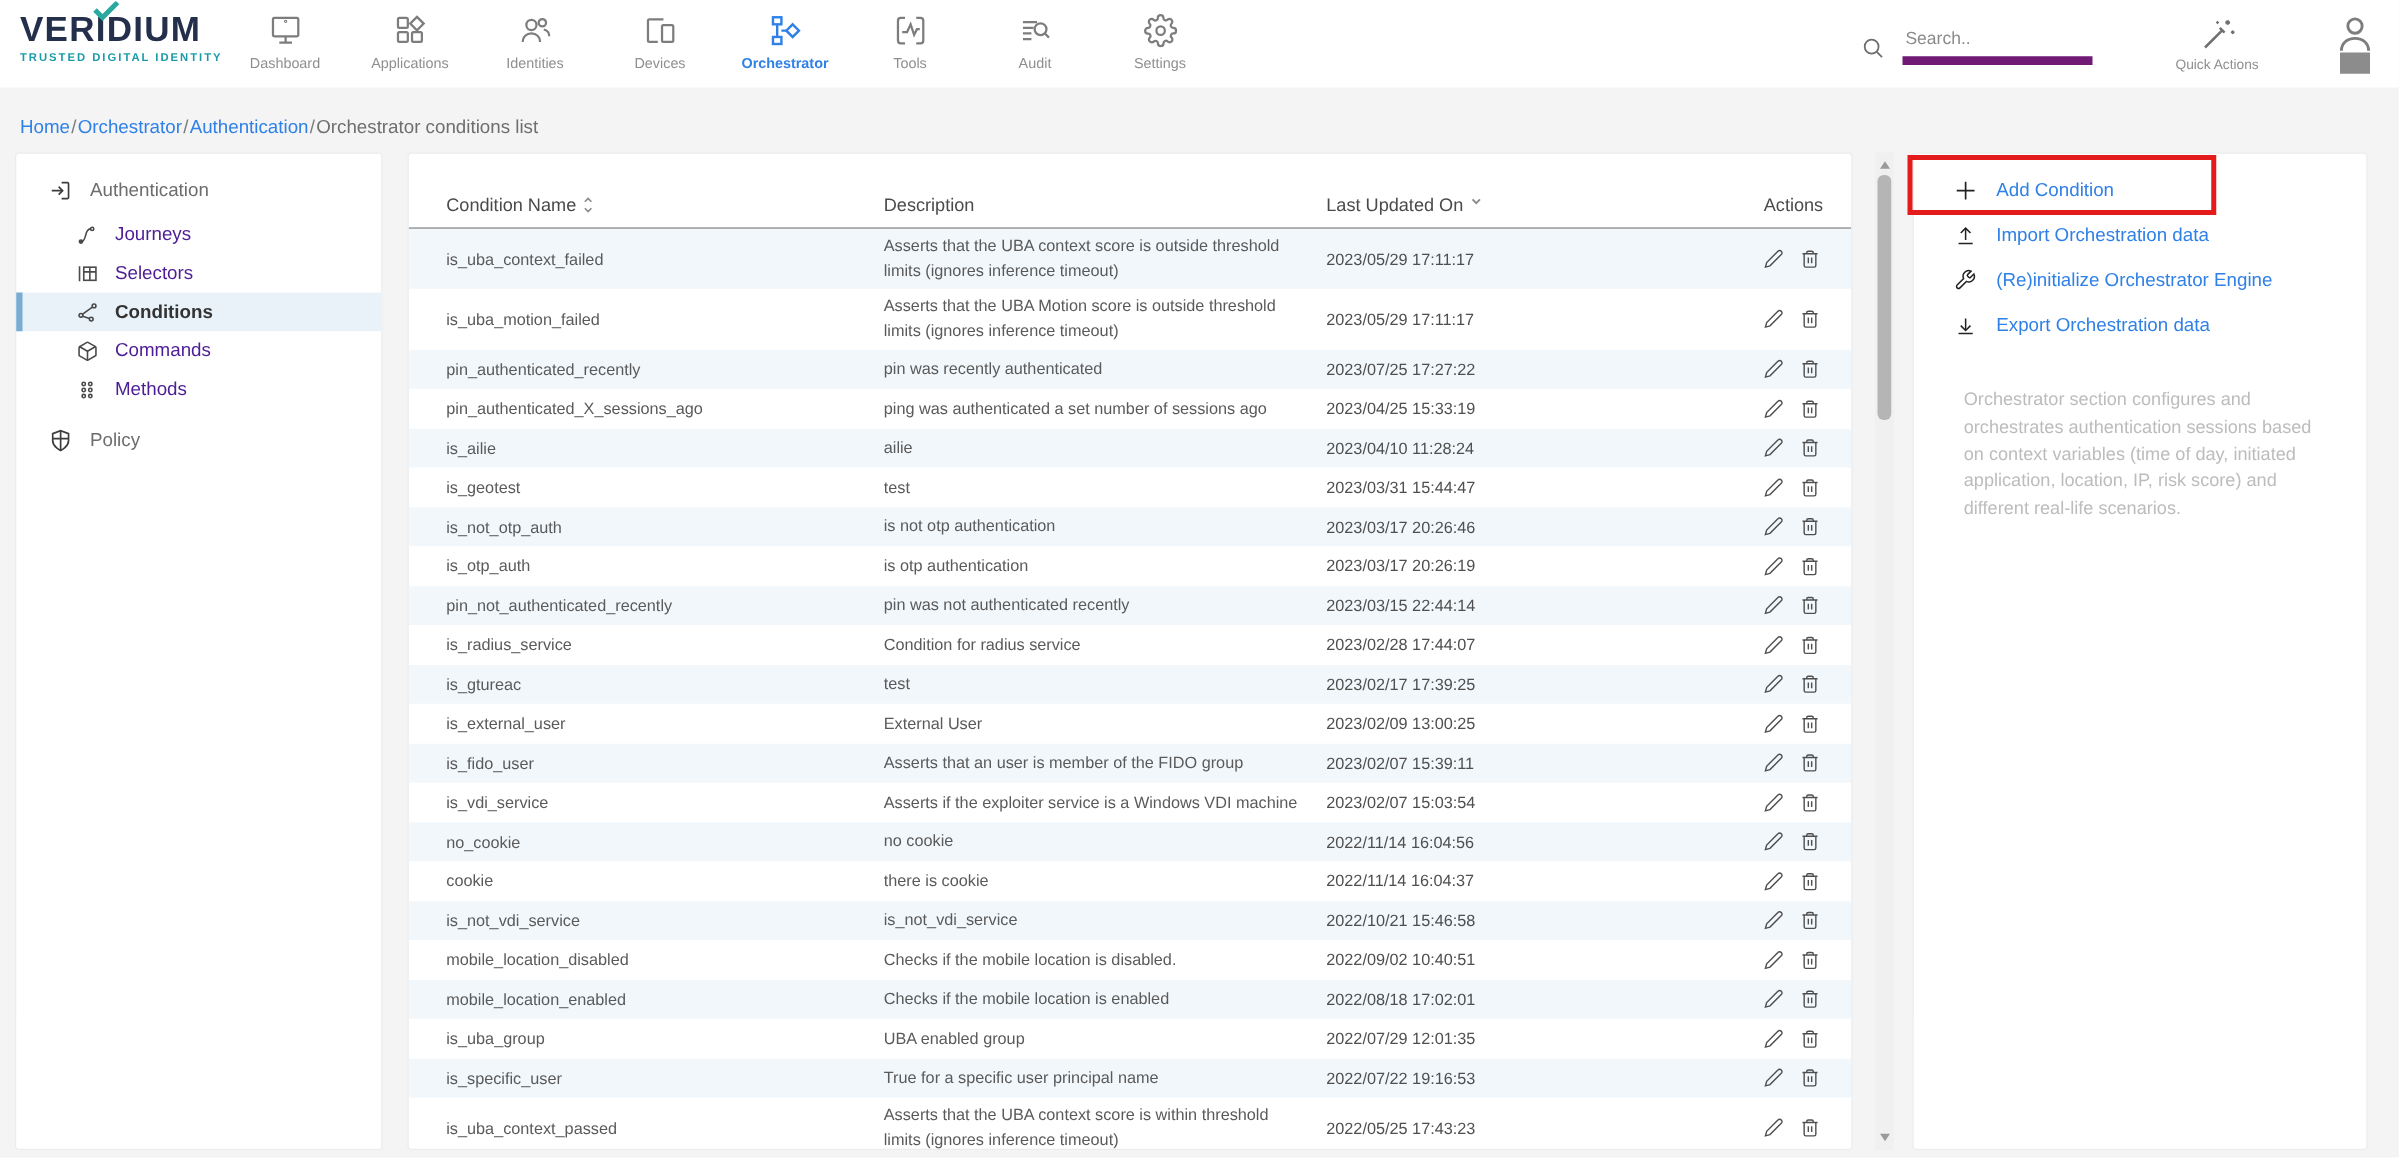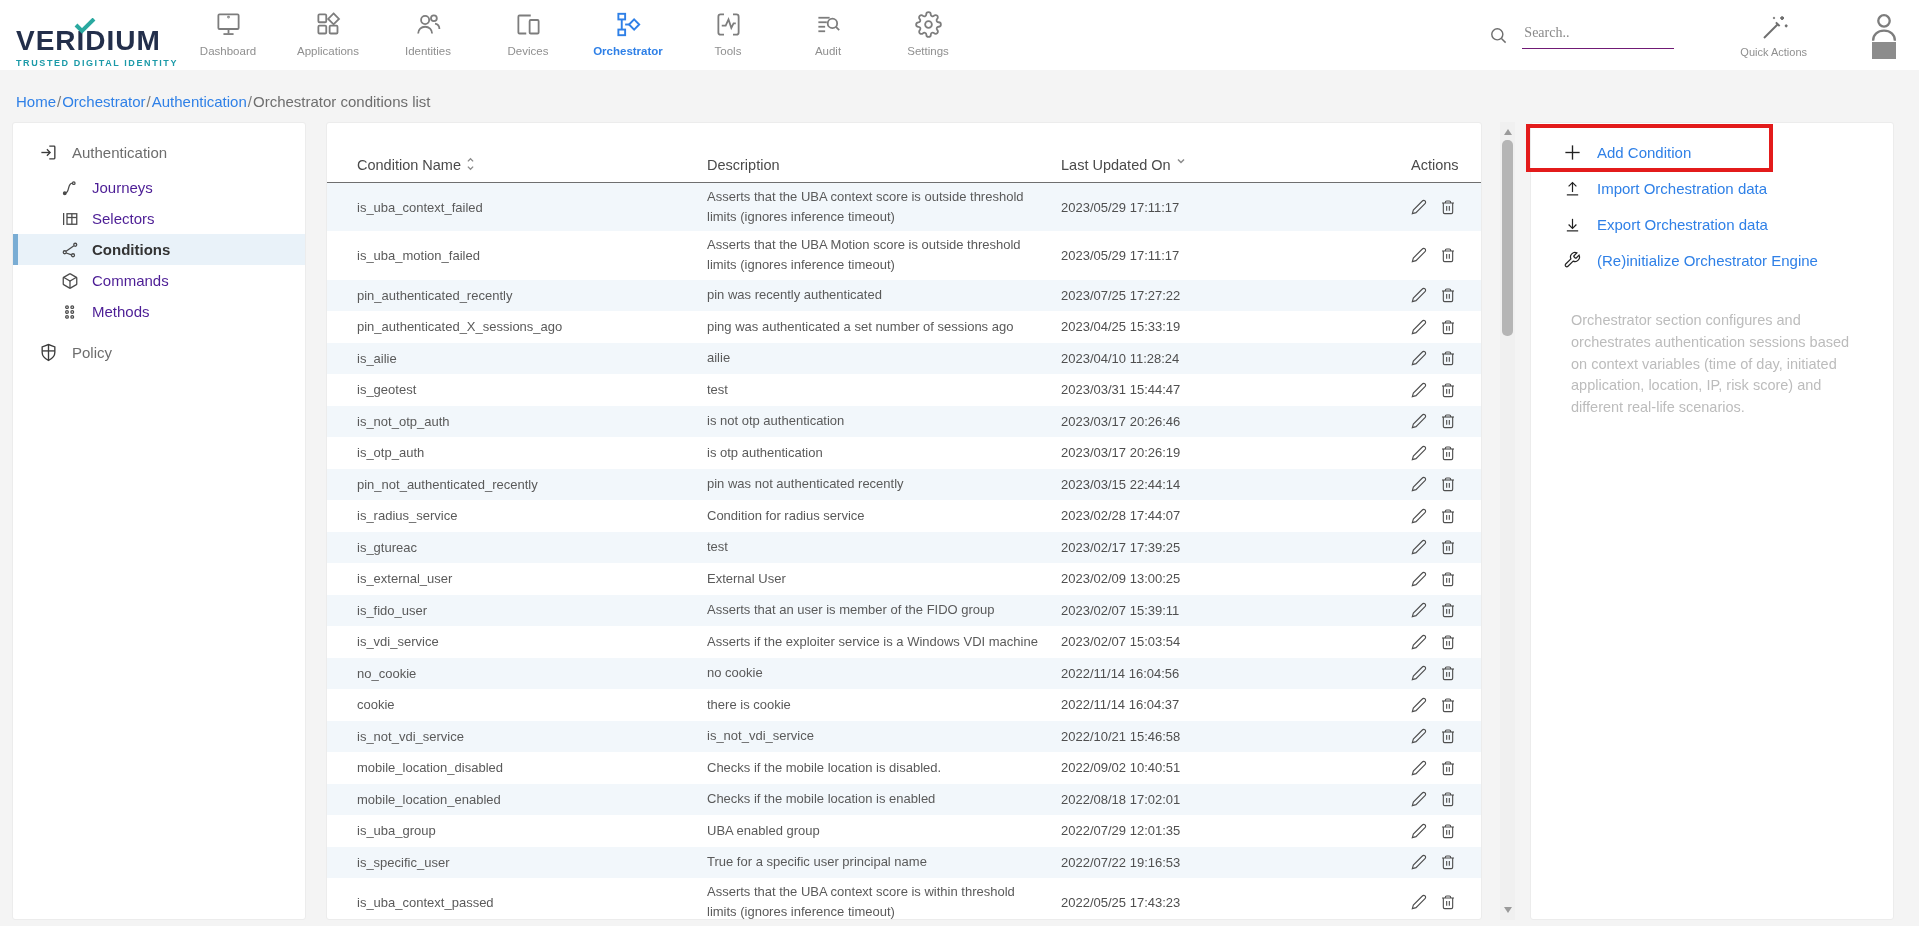--- a/index.html
+++ b/index.html
@@ -5,34 +5,34 @@
   * { margin:0; padding:0; box-sizing:border-box; }
   html,body { width:1919px; height:926px; }
   body {
     font-family:"Liberation Sans","DejaVu Sans",sans-serif;
     background:#f4f4f4; color:#555; overflow:hidden; position:relative;
   }
   svg { display:block; }
 
   
   .topbar { position:absolute; left:0; top:0; width:1919px; height:70px; background:#fff; }
-  .logo { position:absolute; left:16px; top:25px; width:180px; }
+  .logo { position:absolute; left:16px; top:8px; width:180px; }
   .logo-word { font-size:28px; font-weight:bold; color:#232f4b; letter-spacing:1px; position:relative; font-family:"Liberation Sans",sans-serif; }
   .logo-check { position:absolute; left:58px; top:-7px; }
   .logo-tag { font-size:9px; color:#1b9aa8; letter-spacing:1.6px; font-weight:bold; margin-top:1px; }
   .nav { position:absolute; left:178px; top:8px; display:flex; }
   .nav-item { width:100px; display:flex; flex-direction:column; align-items:center; cursor:pointer; }
   .nav-item .nicon { height:32px; display:flex; align-items:center; justify-content:center; color:#7d7d7d; }
   .nav-item .nlabel { margin-top:5px; font-size:11.5px; color:#8f8f8f; }
   .nav-item.active .nicon { color:#2f80e7; }
   .nav-item.active .nlabel { color:#2f80e7; font-weight:bold; }
   .topbar-right { position:absolute; right:18px; top:0; height:70px; display:flex; align-items:center; }
   .search-wrap { display:flex; align-items:flex-end; margin-right:66px; }
   .search-wrap .sicon { color:#6e6e6e; margin-right:14px; margin-bottom:4px; }
-  .search-input { border:none; outline:none; border-bottom:1px solid #701a75; width:152px; font-size:14px; padding:4px 2px 7px 2px; color:#555; background:transparent; font-family:Liberation Serif, serif; }
+  .search-input { border:none; outline:none; border-bottom:7px solid #701a75; width:152px; font-size:14px; padding:4px 2px 7px 2px; color:#555; background:transparent; font-family:Liberation Sans, sans-serif; }
   .search-input::placeholder { color:#8a8a8a; }
   .quick-actions { display:flex; flex-direction:column; align-items:center; margin-right:60px; cursor:pointer; }
   .quick-actions .qicon { color:#6f6f6f; }
   .quick-actions .qlabel { font-size:11px; color:#8f8f8f; margin-top:3px; }
   .avatar { display:flex; flex-direction:column; align-items:center; cursor:pointer; }
   .avatar .aicon { color:#7d7d7d; }
   .avatar .abox { width:24px; height:17px; background:#8c8c8c; margin-top:0px; }
 
   
   .breadcrumb { position:absolute; left:16px; top:93px; font-size:15px; color:#6e6e6e; display:flex; gap:1px; }
@@ -846,32 +846,32 @@
       <svg width="17" height="17" viewBox="0 0 24 24" fill="none" stroke="#222" stroke-width="1.7">
           <line x1="4" y1="21" x2="20" y2="21"></line>
           <line x1="12" y1="17" x2="12" y2="4"></line>
           <polyline points="6.5,9 12,3.5 17.5,9"></polyline>
         </svg>
     </span>
     <span class="altext">Import Orchestration data</span>
   </div>
   <div class="action-link">
     <span class="alicon">
+      <svg width="18" height="18" viewBox="0 0 24 24" fill="none" stroke="#222" stroke-width="1.6">
+          <path d="M14.7 6.3a1 1 0 0 0 0 1.4l1.6 1.6a1 1 0 0 0 1.4 0l3.77-3.77a6 6 0 0 1-7.94 7.94l-6.91 6.91a2.12 2.12 0 0 1-3-3l6.91-6.91a6 6 0 0 1 7.94-7.94l-3.76 3.76z"></path>
+        </svg>
+    </span>
+    <span class="altext">(Re)initialize Orchestrator Engine</span>
+  </div>
+  <div class="action-link">
+    <span class="alicon">
       <svg width="17" height="17" viewBox="0 0 24 24" fill="none" stroke="#222" stroke-width="1.7">
           <line x1="4" y1="21" x2="20" y2="21"></line>
           <line x1="12" y1="4" x2="12" y2="17"></line>
           <polyline points="6.5,12 12,17.5 17.5,12"></polyline>
         </svg>
     </span>
     <span class="altext">Export Orchestration data</span>
   </div>
-  <div class="action-link">
-    <span class="alicon">
-      <svg width="18" height="18" viewBox="0 0 24 24" fill="none" stroke="#222" stroke-width="1.6">
-          <path d="M14.7 6.3a1 1 0 0 0 0 1.4l1.6 1.6a1 1 0 0 0 1.4 0l3.77-3.77a6 6 0 0 1-7.94 7.94l-6.91 6.91a2.12 2.12 0 0 1-3-3l6.91-6.91a6 6 0 0 1 7.94-7.94l-3.76 3.76z"></path>
-        </svg>
-    </span>
-    <span class="altext">(Re)initialize Orchestrator Engine</span>
-  </div>
   <p class="panel-desc">Orchestrator section configures and orchestrates authentication sessions based on context variables (time of day, initiated application, location, IP, risk score) and different real-life scenarios.</p>
 </div>
 
 <div class="red-highlight"></div>
 
 </body></html>

